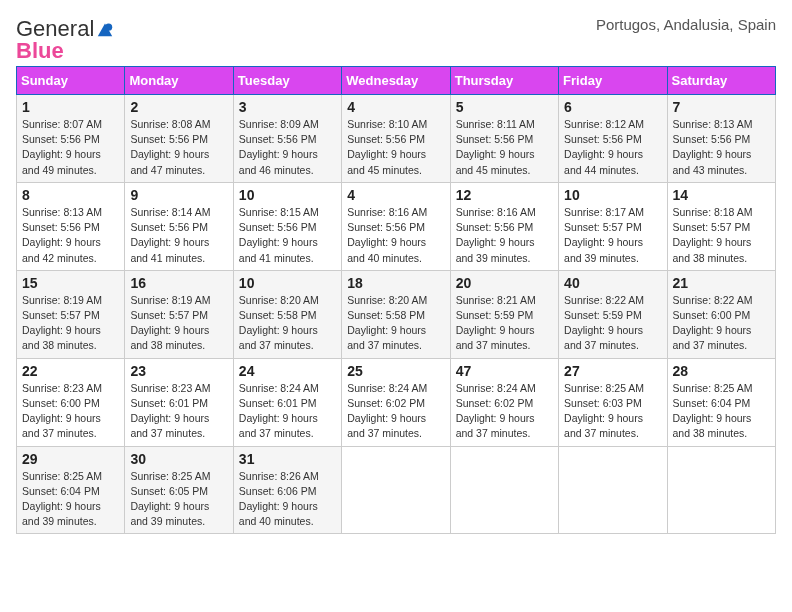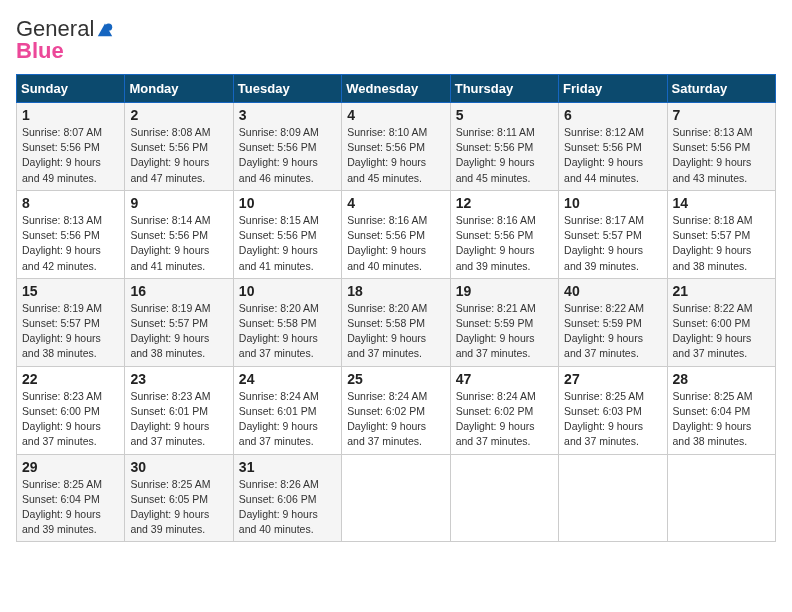--- a/index.html
+++ b/index.html
@@ -7,21 +7,21 @@
       font-family: Arial, sans-serif;
       background: #fff;
       width: 792px;
       min-height: 612px;
       padding: 16px;
     }
     .header {
       display: flex;
       justify-content: space-between;
       align-items: flex-start;
-      margin-bottom: 10px;
+      margin-bottom: 2px;
     }
     .logo {
       display: flex;
       flex-direction: column;
       align-items: flex-start;
     }
     .logo-text {
       display: flex;
       align-items: center;
       font-size: 22px;
@@ -45,21 +45,21 @@
     .location {
       font-size: 15px;
       color: #555;
     }
     table {
       width: 100%;
       border-collapse: collapse;
       font-size: 11px;
     }
     thead tr th {
-      background-color: #0c4a6e;
+      background-color: #d946ef;
       color: #fff;
       padding: 6px 4px;
       text-align: left;
       font-size: 13px;
       font-weight: bold;
       border: 1px solid #1565c0;
     }
     tbody tr td {
       border: 1px solid #ccc;
       vertical-align: top;
@@ -97,20 +97,21 @@
     <div class="logo-text">
       <span class="logo-general">General</span>
       <svg class="logo-icon" viewBox="0 0 20 20">
         <polygon points="2,18 10,4 18,18" fill="#1565c0"></polygon>
         <circle cx="14" cy="8" r="4" fill="#1565c0"></circle>
       </svg>
     </div>
     <span class="logo-blue" style="font-size:22px; font-weight:bold; margin-top:-4px;">Blue</span>
   </div>
   <div class="title-block">
+    <div class="location">Portugos, Andalusia, Spain</div>
   </div>
 </div>
 
 <table>
   <thead>
     <tr id="header-row">
         <th>Sunday</th>
         <th>Monday</th>
         <th>Tuesday</th>
         <th>Wednesday</th>
@@ -191,21 +192,21 @@
         </td>
         <td>
           <span class="day-num">10</span>
           <div class="day-info">Sunrise: 8:20 AM<br>Sunset: 5:58 PM<br>Daylight: 9 hours and 37 minutes.</div>
         </td>
         <td>
           <span class="day-num">18</span>
           <div class="day-info">Sunrise: 8:20 AM<br>Sunset: 5:58 PM<br>Daylight: 9 hours and 37 minutes.</div>
         </td>
         <td>
-          <span class="day-num">19</span>
+          <span class="day-num">20</span>
           <div class="day-info">Sunrise: 8:21 AM<br>Sunset: 5:59 PM<br>Daylight: 9 hours and 37 minutes.</div>
         </td>
         <td>
           <span class="day-num">40</span>
           <div class="day-info">Sunrise: 8:22 AM<br>Sunset: 5:59 PM<br>Daylight: 9 hours and 37 minutes.</div>
         </td>
         <td>
           <span class="day-num">21</span>
           <div class="day-info">Sunrise: 8:22 AM<br>Sunset: 6:00 PM<br>Daylight: 9 hours and 37 minutes.</div>
         </td>

